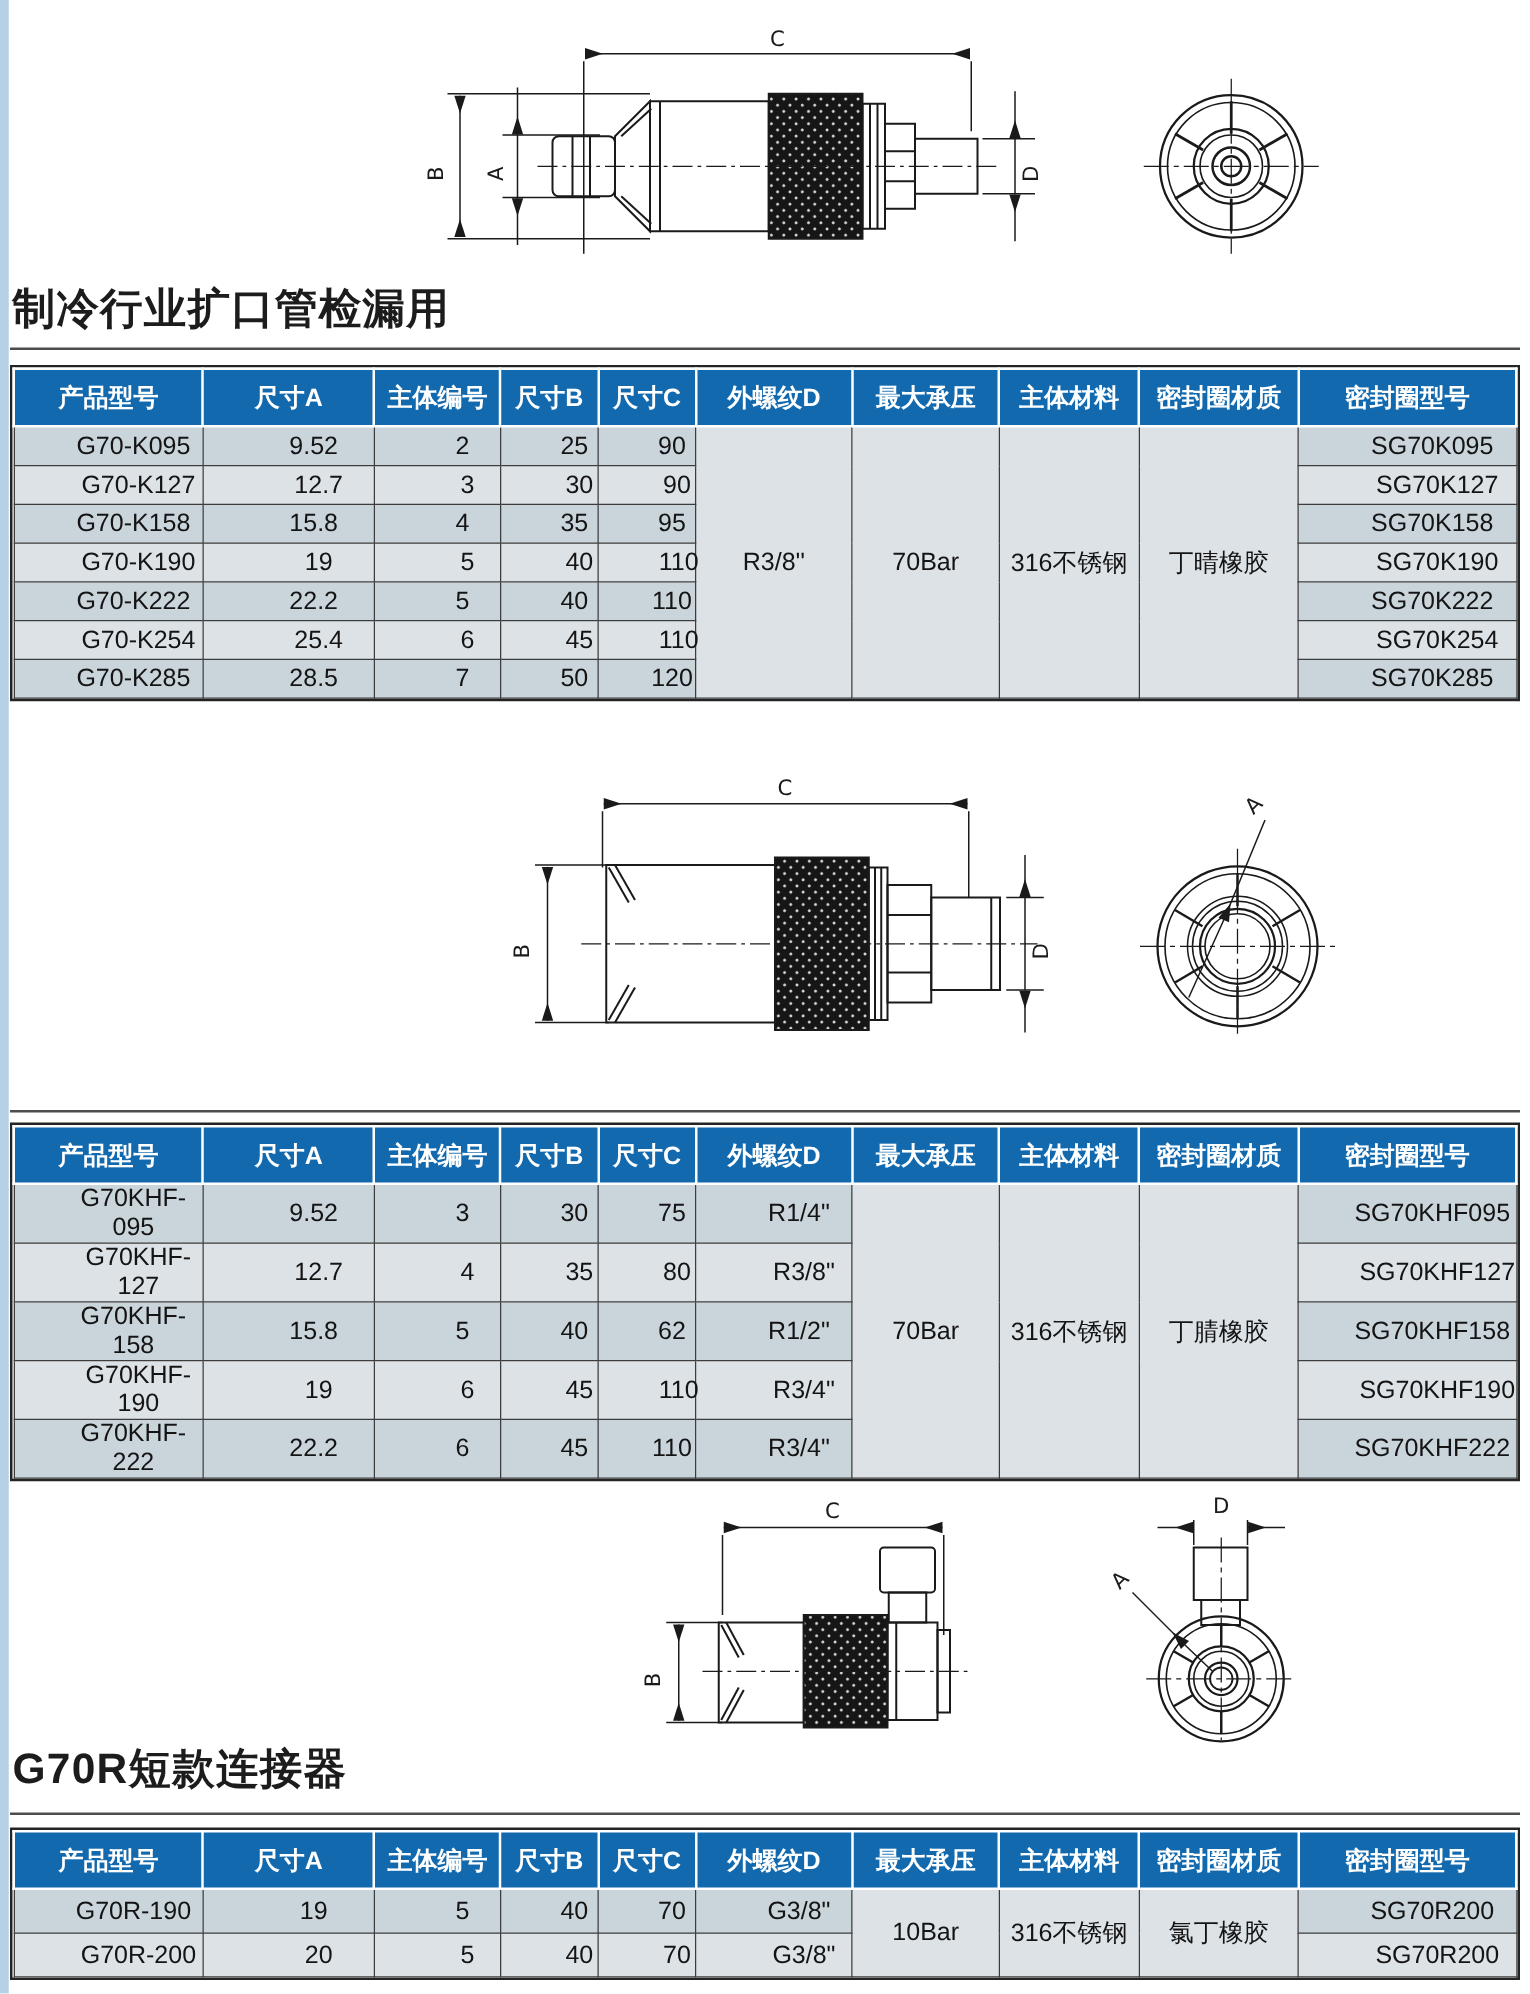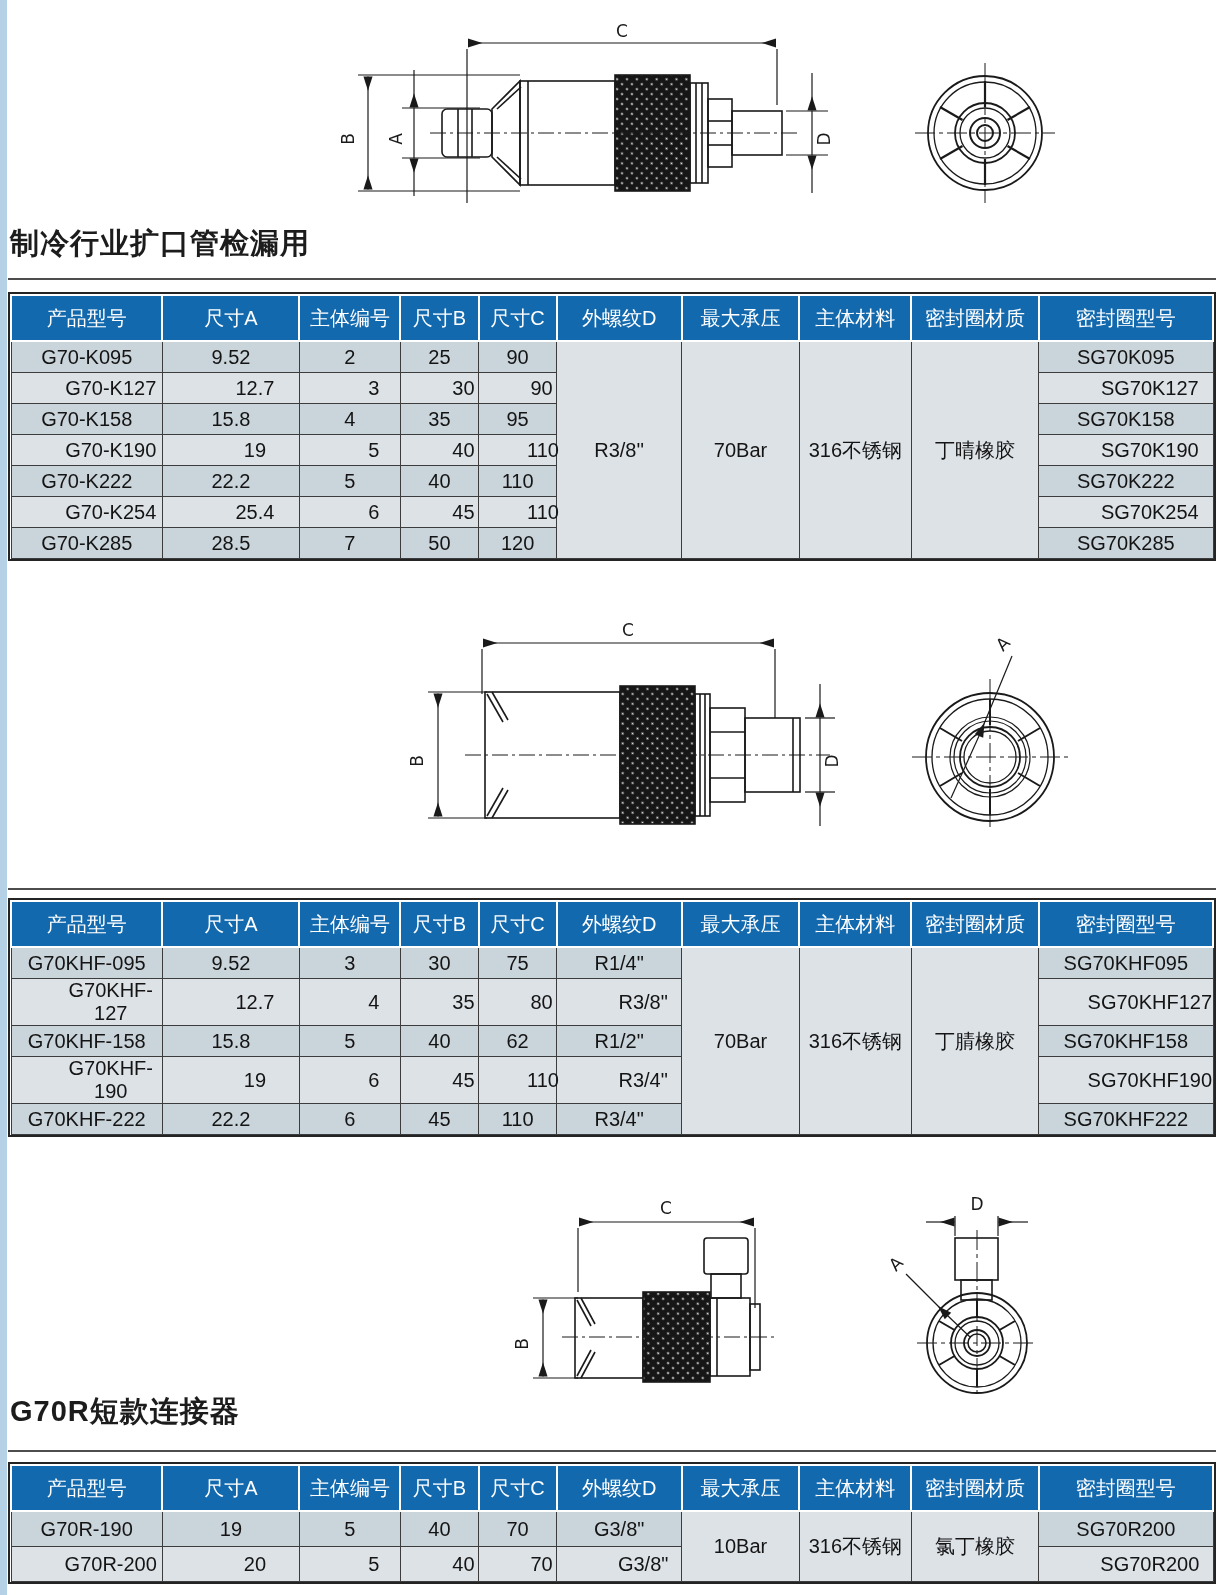--- a/index.html
+++ b/index.html
@@ -1,30 +1,30 @@
 <!DOCTYPE html>
 <html><head>
 <meta charset="utf-8">
 <style>
   html,body{margin:0;padding:0;background:#fff;}
   #page{position:relative;width:1224px;height:1595px;background:#fff;overflow:hidden;
         font-family:"Liberation Sans",sans-serif;}
   .left-strip{position:absolute;left:0;top:0;width:7px;height:1595px;background:#b5d1e5;}
-  .sec-title{position:absolute;left:10px;font-size:29px;font-weight:600;color:#1c1c1c;
+  .sec-title{position:absolute;left:10px;font-size:34px;font-weight:600;color:#1c1c1c;
              letter-spacing:1px;white-space:nowrap;}
   .rule{position:absolute;left:8px;width:1208px;border-top:2px solid #4d4d4d;height:0;}
   .tblwrap{position:absolute;left:8px;width:1208px;border:2px solid #242424;box-sizing:border-box;background:#fff;}
   table{width:100%;border-collapse:collapse;table-layout:fixed;font-size:20px;}
-  th{background:#1269ae;color:#fff;font-weight:400;border:2.5px solid #fff;height:44px;
+  th{background:#1269ae;color:#fff;font-weight:700;border:2.5px solid #fff;height:44px;
      font-size:20px;padding:0;text-align:center;}
   td{border:1.5px solid #3c3c3c;text-align:center;color:#141414;padding:0;}
   .t1 td{height:30px;}
   .t2 td{height:30px;text-align:center;}
   .t3 td{height:34px;}
-  td.dk{background:#cad4db;}
+  td.dk{background:#cad4db;padding-left:40px;}
   td.lt{background:#dde2e7;padding-left:48px;}
   td.mg{background:#dde2e7;}
   col.c0{width:12.6%}col.c1{width:11.4%}col.c2{width:8.4%}col.c3{width:6.5%}col.c4{width:6.5%}
   col.c5{width:10.4%}col.c6{width:9.8%}col.c7{width:9.3%}col.c8{width:10.6%}col.c9{width:14.5%}
   svg{position:absolute;}
   svg text{font-family:"DejaVu Sans",sans-serif;font-size:17px;fill:#1a1a1a;stroke:none;}
 </style>
 </head>
 <body>
 

